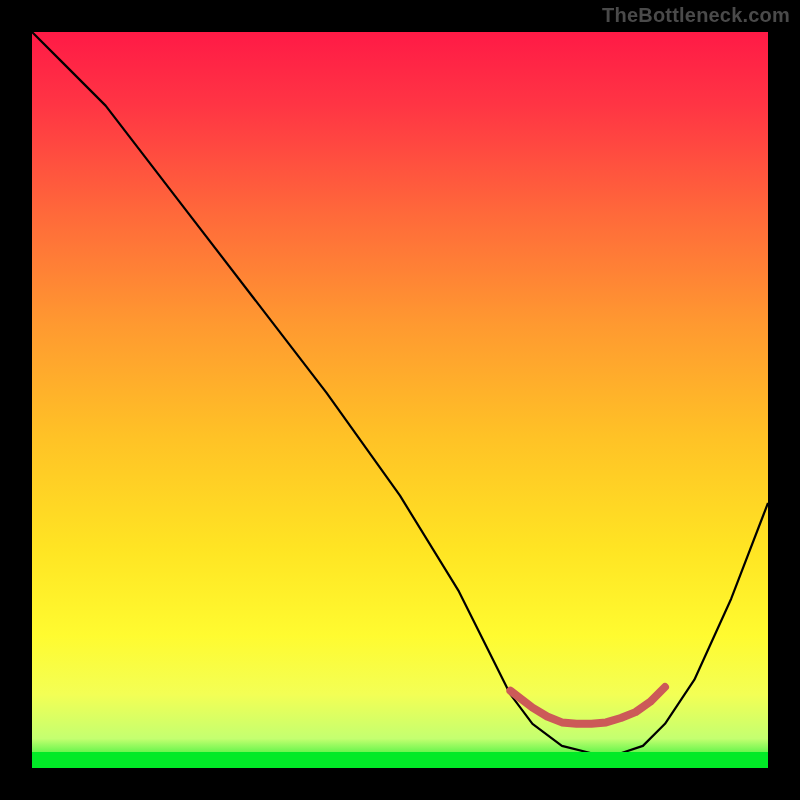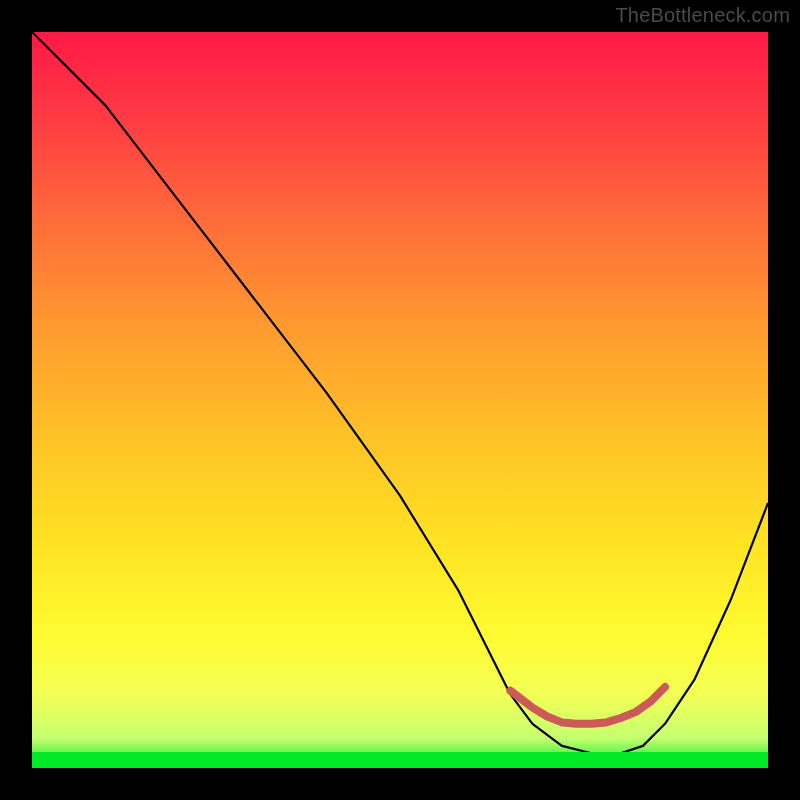--- a/index.html
+++ b/index.html
@@ -18,21 +18,21 @@
     width: 800px;
     height: 800px;
     background: #000;
   }
   .watermark {
     position: absolute;
     top: 4px;
     right: 10px;
     color: #4a4a4a;
     font-size: 20px;
-    font-weight: normal;
+    font-weight: bold;
     letter-spacing: 0.2px;
     text-align: center;
   }
   .plot {
     position: absolute;
     left: 32px;
     top: 32px;
     width: 736px;
     height: 736px;
     overflow: hidden;

